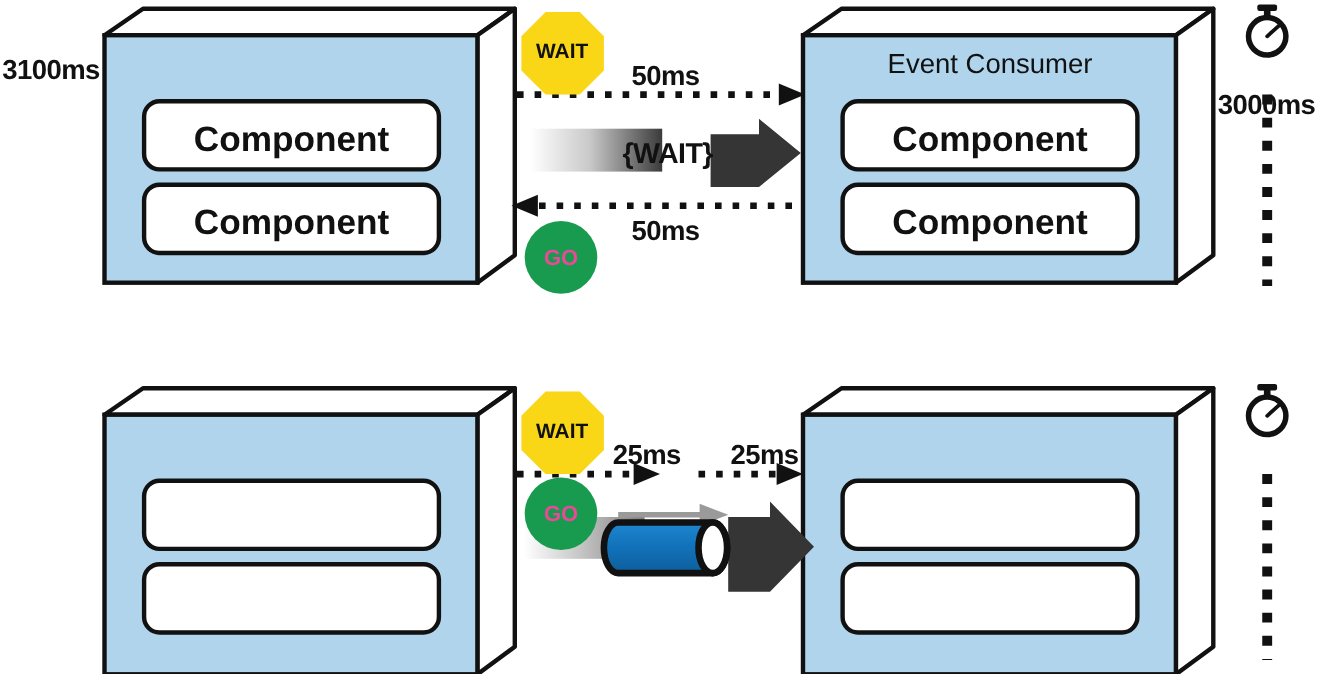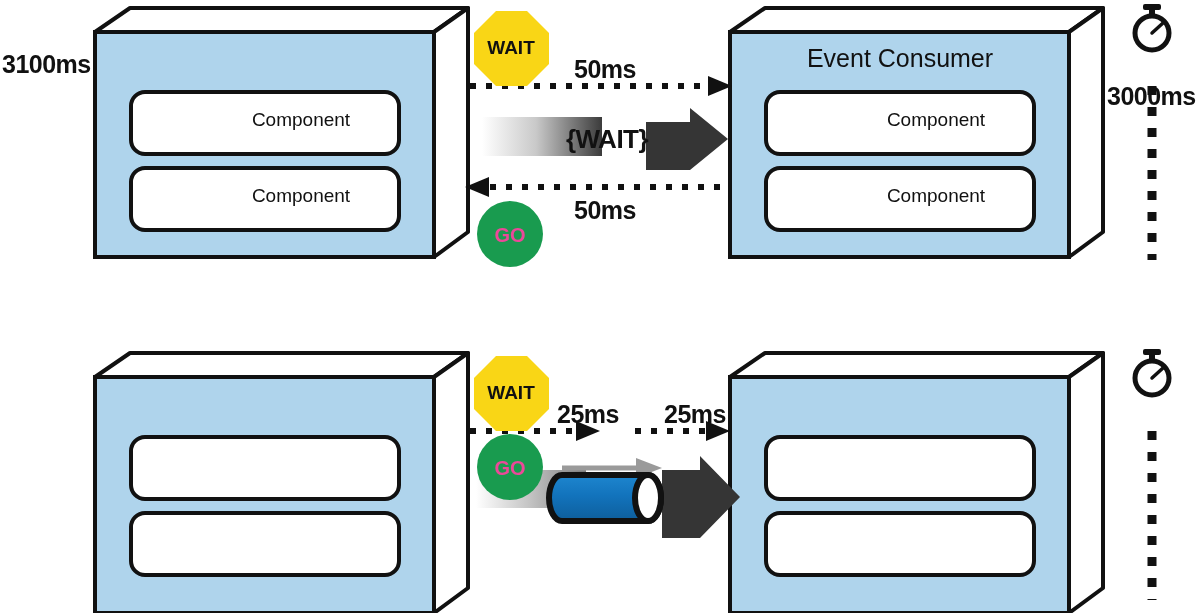--- a/index.html
+++ b/index.html
@@ -18,21 +18,21 @@
   .lbl{
     position:absolute;
     font-family:"Liberation Sans", sans-serif;
     font-weight:700;
     color:#111111;
     white-space:nowrap;
     line-height:1;
   }
   .lbl-ms{font-size:25px;letter-spacing:-0.5px;}
   .lbl-box-title{font-size:25px;font-weight:400;}
-  .lbl-comp{font-size:19px;font-weight:400;margin-left:36px;}
+  .lbl-comp{font-size:32px;font-weight:700;}
   .lbl-rest{font-size:26px;font-weight:700;letter-spacing:-0.5px;}
   .lbl-sign{font-size:19px;font-weight:700;}
   .lbl-go{font-size:20px;font-weight:700;color:#ec4899;}
   .center{transform:translateX(-50%);}
 </style>
 </head>
 <body>
 
 <div class="scene">
 

